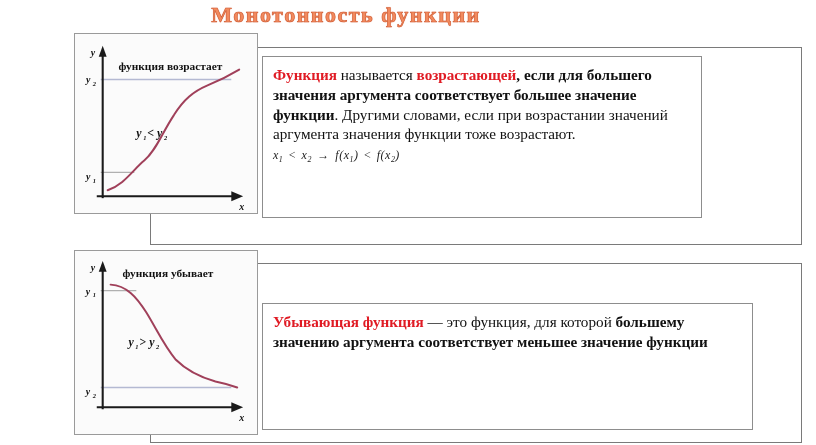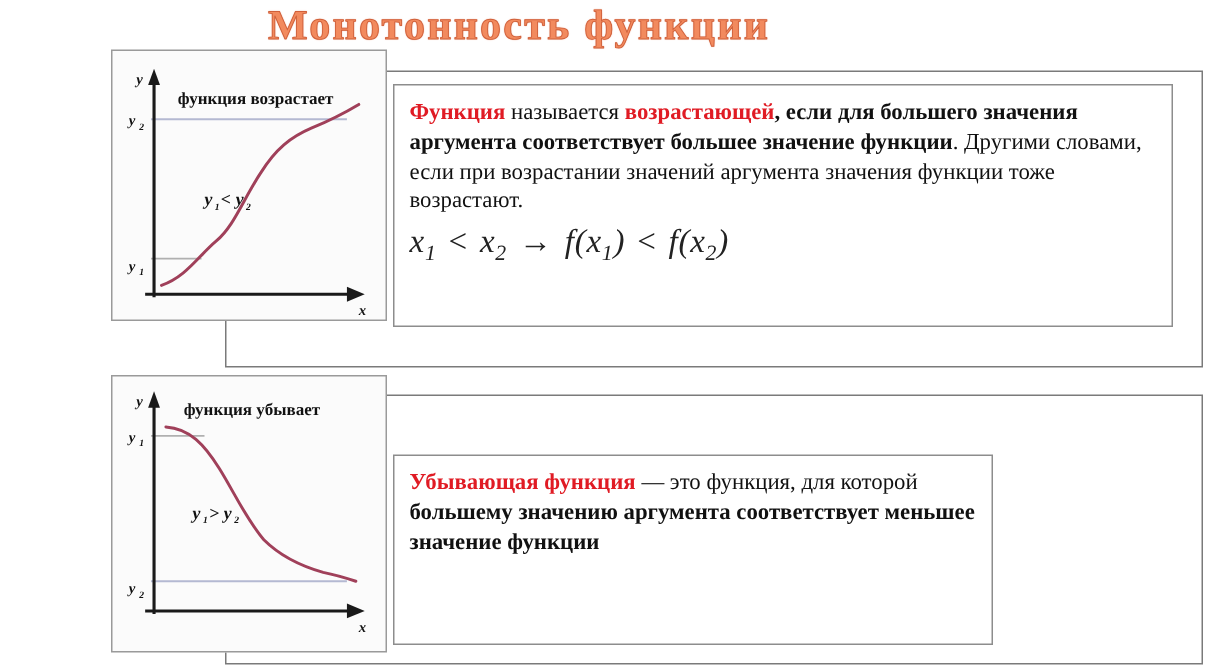--- a/index.html
+++ b/index.html
@@ -17,21 +17,21 @@
   }
 
   
   #slide-title {
     position: absolute;
     left: 0;
     top: 2px;
     width: 692px;
     text-align: center;
     font-family: "Liberation Serif", serif;
-    font-size: 28px;
+    font-size: 22px;
     font-weight: bold;
     letter-spacing: 1.5px;
     color: #f28a5e;
     -webkit-text-stroke: 0.6px #d0603a;
     text-shadow: 0 0 1px #e0714a;
   }
 
   
   .outer-frame {
     position: absolute;
@@ -55,38 +55,38 @@
   .graph-card svg { display: block; width: 100%; height: 100%; }
 
   
   .text-card {
     position: absolute;
     background: #ffffff;
     border: 1.3px solid #8d8d8d;
     box-sizing: border-box;
     padding: 8px 10px 6px 10px;
   }
-  #text-card-increasing { left: 262px; top: 56px;  width: 520px; height: 162px; }
-  #text-card-decreasing { left: 262px; top: 303px; width: 400px; height: 127px; }
+  #text-card-increasing { left: 262px; top: 56px;  width: 440px; height: 162px; }
+  #text-card-decreasing { left: 262px; top: 303px; width: 491px; height: 127px; }
 
   .para {
     margin: 0;
     font-family: "Liberation Serif", serif;
     font-size: 15.2px;
     line-height: 1.30;
     color: #111111;
     text-align: left;
   }
   .para .hl      { color: #e01b24; font-weight: bold; }
   .para .strong  { font-weight: bold; }
 
   .formula {
     margin: 4px 0 0 0;
     font-family: "Liberation Serif", serif;
-    font-size: 22px;
+    font-size: 12px;
     font-style: italic;
     color: #222222;
     letter-spacing: 0.5px;
   }
   .formula sub {
     font-size: 0.66em;
     font-style: italic;
   }
   .formula .op { font-style: normal; padding: 0 2px; }
 

